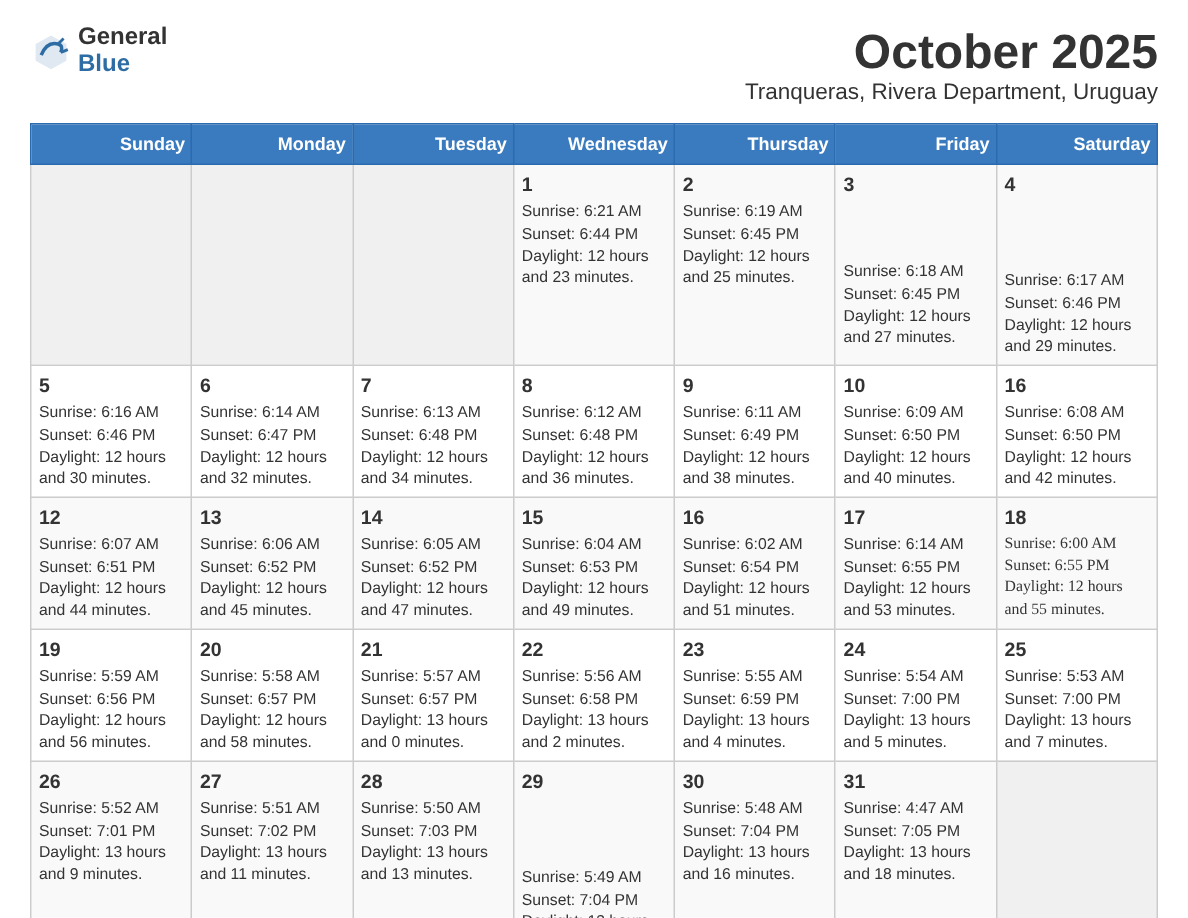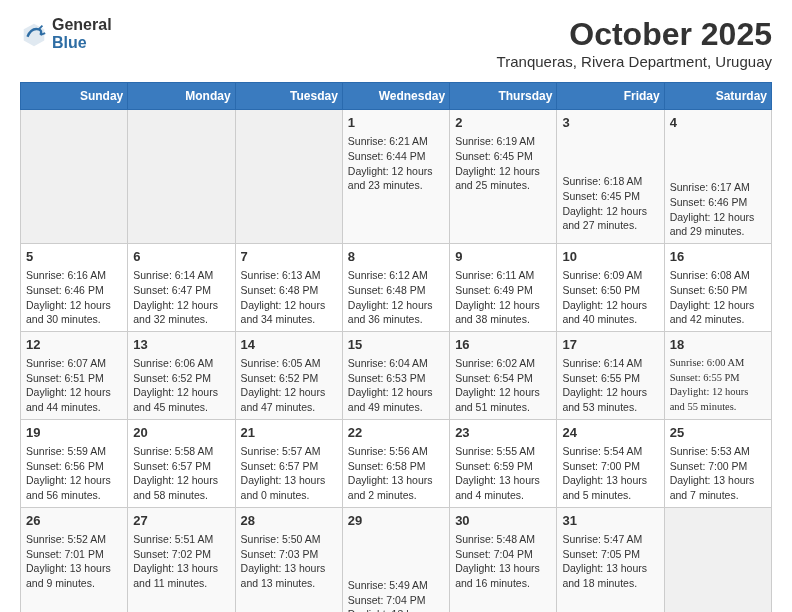--- a/index.html
+++ b/index.html
@@ -334,21 +334,21 @@
         </td>
         <td>
           <span class="day-num">30</span>
           <div class="cell-content" style="white-space: pre-line;">Sunrise: 5:48 AM
 Sunset: 7:04 PM
 Daylight: 13 hours
 and 16 minutes.</div>
         </td>
         <td>
           <span class="day-num">31</span>
-          <div class="cell-content" style="white-space: pre-line;">Sunrise: 5:47 AM
+          <div class="cell-content" style="white-space: pre-line;">Sunrise: 4:47 AM
 Sunset: 7:05 PM
 Daylight: 13 hours
 and 18 minutes.</div>
         </td>
         <td class="empty"></td>
       </tr>
     </tbody>
 </table>
 
 </body></html>

